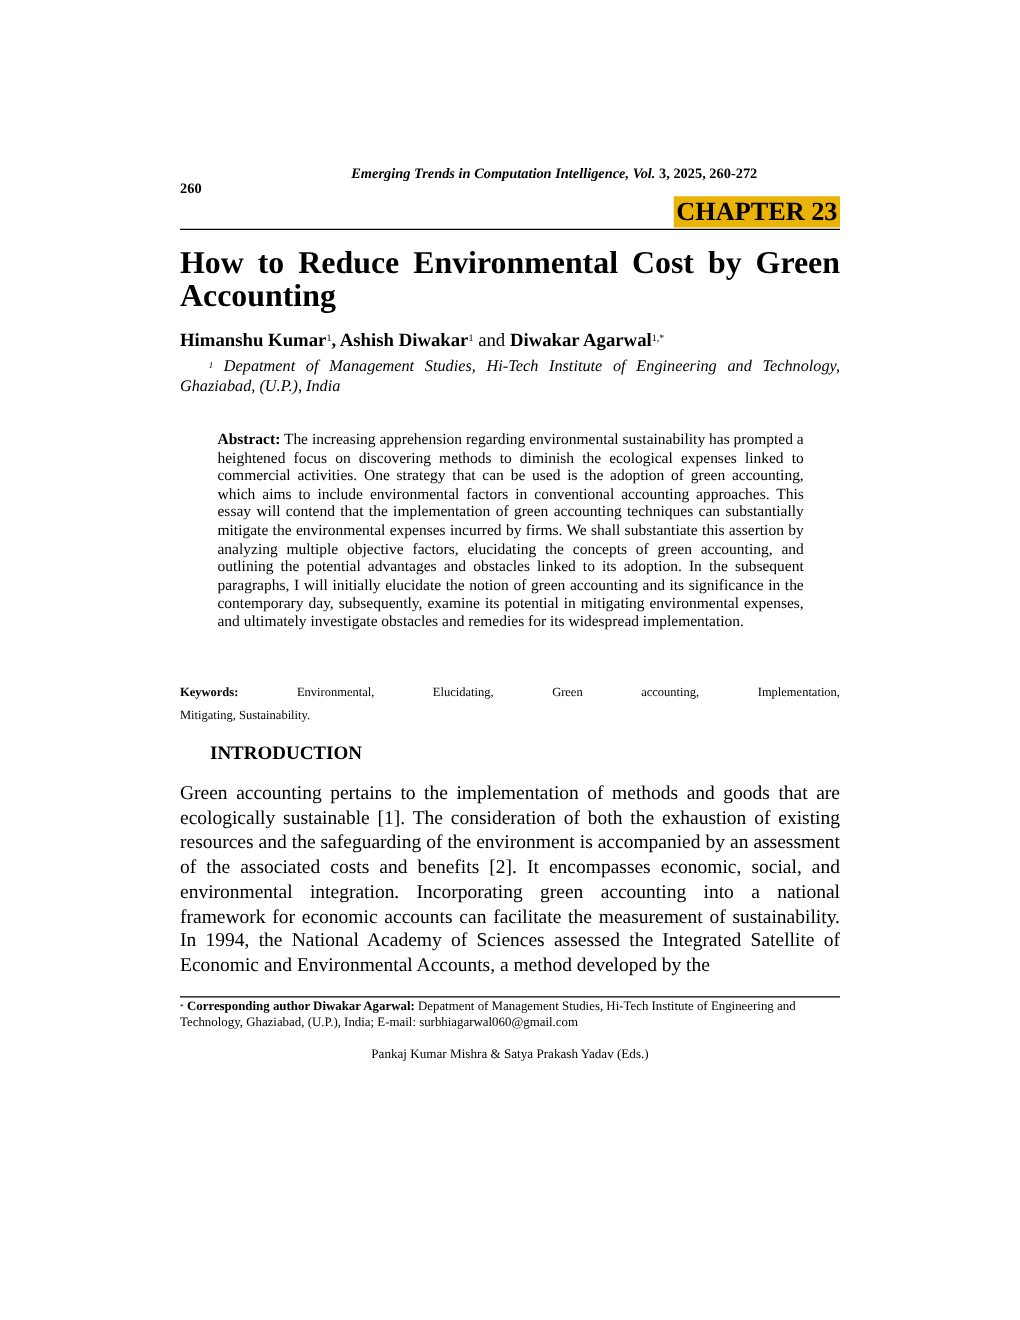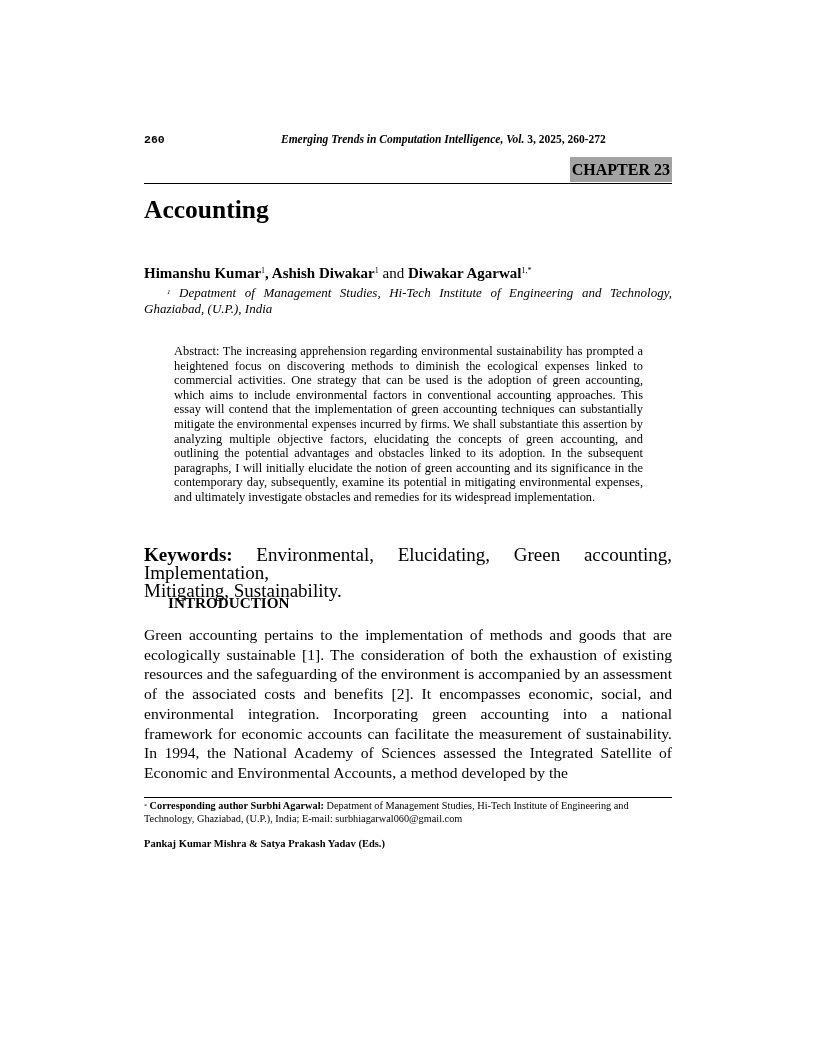--- a/index.html
+++ b/index.html
@@ -1,59 +1,60 @@
 <!DOCTYPE html>
 <html><head>
 <meta charset="utf-8">
 <style>
   html, body { margin:0; padding:0; background:#ffffff; }
   body { width:816px; height:1056px; position:relative; overflow:hidden;
          font-family:"Liberation Serif", serif; color:#000; }
   .abs { position:absolute; }
   .running-head { top:133px; left:144px; width:528px; font-size:11.5px; font-weight:bold; }
-  .running-head .pno { position:absolute; left:0; top:0;font-family:Liberation Mono, monospace; }
+  .running-head .pno { position:absolute; left:0; top:12px; }
   .running-head .jt { position:absolute; left:106px; top:0; font-style:italic;margin-left:31px; }
   .running-head .jt .plain { font-style:normal; }
   .chapter-wrap { top:157px; left:144px; width:528px; height:26px; border-bottom:1px solid #000; }
-  .chapter { position:absolute; right:0; top:0; background:#a3a3a3; font-size:16px; font-weight:bold;
+  .chapter { position:absolute; right:0; top:0; background:#eab308; font-size:21px; font-weight:bold;
              padding:0 2px; line-height:25px; }
   .title { top:196px; left:144px; width:528px; font-size:25.5px; font-weight:bold; line-height:27px;
            text-align:justify; text-align-last:left; }
   .title .l1 { display:block; text-align:justify; text-align-last:justify; }
   .authors { top:264px; left:144px; width:528px; font-size:15px; line-height:18px; }
   .authors b { font-weight:bold;text-align:center; }
   .authors sup { font-size:8px; vertical-align:top; position:relative; top:-2px; }
   .affil { top:285px; left:144px; width:528px; font-size:13px; font-style:italic; line-height:15.5px;
            text-align:justify; }
   .affil .l1 { display:block; text-align:justify; text-align-last:justify;margin-left:23px; }
   .affil sup { font-size:7px; vertical-align:top; }
   .abstract { top:344px; left:174px; width:469px; font-size:12.4px; line-height:14.6px; text-align:justify; }
-  .abstract b { font-weight:normal; }
-  .keywords { top:546px; left:144px; width:528px; font-size:19px; line-height:18px; text-align:justify; }
+  .abstract b { font-weight:bold; }
+  .keywords { top:546px; left:144px; width:528px; font-size:10px; line-height:18px; text-align:justify; }
   .keywords .l1 { display:block; text-align:justify; text-align-last:justify; }
   .intro-h { top:594px; left:144px; font-size:15.2px; font-weight:bold;margin-left:24px; }
   .intro-p { top:625px; left:144px; width:528px; font-size:15.6px; line-height:19.7px; text-align:justify; }
   .fn-rule { top:797px; left:144px; width:528px; border-top:1px solid #000; }
   .footnote { top:800px; left:144px; width:528px; font-size:10.3px; line-height:12.6px; }
   .footnote sup { font-size:6px; vertical-align:top; }
-  .eds { top:838px; left:144px; width:528px; font-size:10.5px; font-weight:bold; line-height:12.5px; }
+  .eds { top:838px; left:144px; width:528px; text-align:center; font-size:10.5px; font-weight:normal; line-height:12.5px; }
 </style>
 </head>
 <body>
 
 <div class="abs running-head">
   <span class="pno">260</span>
   <span class="jt"><span>Emerging Trends in Computation Intelligence, Vol.</span> <span class="plain">3</span><span class="plain">, 2025, 260-272</span></span>
 </div>
 
 <div class="abs chapter-wrap">
   <span class="chapter">CHAPTER 23</span>
 </div>
 
 <div class="abs title">
+  <span class="l1">How to Reduce Environmental Cost by Green</span>
   <span>Accounting</span>
 </div>
 
 <div class="abs authors">
   <b>Himanshu Kumar</b><sup>1</sup><b>, </b><b>Ashish Diwakar</b><sup>1</sup><span> and </span><b>Diwakar Agarwal</b><sup>1,*</sup>
 </div>
 
 <div class="abs affil">
   <span class="l1"><sup>1</sup><span> Depatment of Management Studies, Hi-Tech Institute of Engineering and Technology,</span></span>
   <span>Ghaziabad, (U.P.), India</span>
@@ -68,18 +69,18 @@
   <span>Mitigating, Sustainability.</span>
 </div>
 
 <div class="abs intro-h">INTRODUCTION</div>
 
 <div class="abs intro-p">Green accounting pertains to the implementation of methods and goods that are ecologically sustainable [1]. The consideration of both the exhaustion of existing resources and the safeguarding of the environment is accompanied by an assessment of the associated costs and benefits [2]. It encompasses economic, social, and environmental integration. Incorporating green accounting into a national framework for economic accounts can facilitate the measurement of sustainability. In 1994, the National Academy of Sciences assessed the Integrated Satellite of Economic and Environmental Accounts, a method developed by the</div>
 
 <div class="abs fn-rule"></div>
 
 <div class="abs footnote">
-  <sup>*</sup><b> Corresponding author Surbhi Agarwal:</b><span> Depatment of Management Studies, Hi-Tech Institute of Engineering and Technology, Ghaziabad, (U.P.), India; E-mail: surbhiagarwal060@gmail.com</span>
+  <sup>*</sup><b> Corresponding author Diwakar Agarwal:</b><span> Depatment of Management Studies, Hi-Tech Institute of Engineering and Technology, Ghaziabad, (U.P.), India; E-mail: surbhiagarwal060@gmail.com</span>
 </div>
 
 <div class="abs eds">
   <div>Pankaj Kumar Mishra &amp; Satya Prakash Yadav (Eds.)</div>
 </div>
 
 </body></html>

